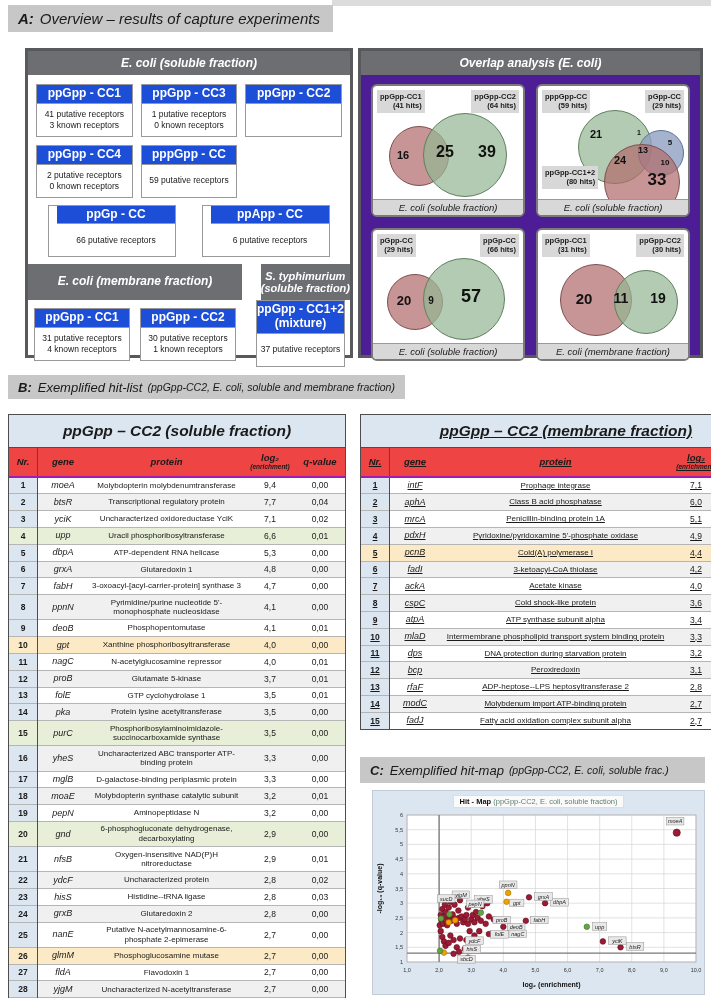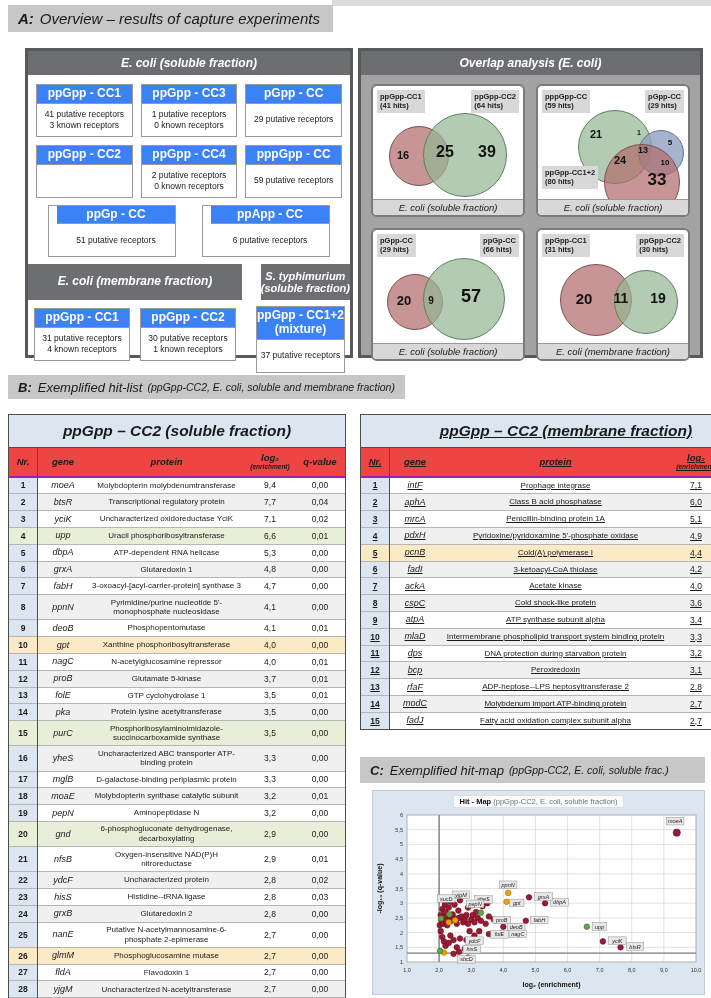--- a/index.html
+++ b/index.html
@@ -14,47 +14,47 @@
   .tag-sub{font-size:10.5px;margin-left:5px;}
   #bar-a{left:8px;top:5px;width:305px;height:27px;font-size:15px;}
   #bar-b{left:8px;top:375px;height:24px;font-size:13px;}
   #bar-c{left:360px;top:757px;width:345px;height:26px;font-size:13px;box-sizing:border-box;}
   #decor-strip{position:absolute;left:332px;top:0;width:379px;height:6px;background:#dcdcdc;}
 
   
   #blockA-left{position:absolute;left:25px;top:48px;width:328px;height:310px;
     border:3px solid #58595b;background:#fff;box-sizing:border-box;display:flex;flex-direction:column;}
   #blockA-right{position:absolute;left:358px;top:48px;width:345px;height:310px;
-    border:3px solid #58595b;background:#a3a3a3;box-sizing:border-box;}
+    border:3px solid #58595b;background:#4c1d95;box-sizing:border-box;}
   .sec-header{background:#6d6e71;color:#fff;font-weight:bold;font-style:italic;
     text-align:center;font-size:12px;padding:5px 0;flex:none;}
   .sol-grid{display:grid;grid-template-columns:1fr 1fr 1fr;gap:8px;padding:9px 8px 5px;}
   .sol-row3{display:flex;justify-content:center;gap:26px;padding:2px 8px 7px;}
   .sol-row3 .cap-box{width:118px;padding-left:8px;}
   .cap-box{border:1px solid #999;background:#fff;text-align:center;}
-  .cap-box .hd{background:#3b82f6;color:#fff;font-weight:bold;font-size:12px;
+  .cap-box .hd{background:#1d4ed8;color:#fff;font-weight:bold;font-size:12px;
     padding:2px 0;border-bottom:1px solid #999;line-height:1.15;}
   .cap-box .bd{font-size:8.5px;padding:3px 1px;line-height:1.3;min-height:26px;
     display:flex;flex-direction:column;justify-content:center;}
   .bottom-row{display:flex;gap:4px;flex:1;}
   .mem-sec{width:214px;display:flex;flex-direction:column;}
   .styph-sec{flex:1;display:flex;flex-direction:column;align-items:flex-end;}
   .tall-header{height:36px;display:flex;flex-direction:column;align-items:center;justify-content:center;
     background:#6d6e71;color:#fff;font-weight:bold;font-style:italic;font-size:12px;line-height:1.15;}
   .styph-sec .tall-header{font-size:11px;}
   .mem-boxes{display:flex;gap:10px;padding:8px 6px;}
   .mem-boxes .cap-box{flex:1;}
-  .styph-boxwrap{padding:6px 5px;}
+  .styph-boxwrap{padding:0 5px;}
 
   
   .venn-grid{display:grid;grid-template-columns:1fr 1fr;gap:11px;padding:9px 10px;}
   .venn-card{position:relative;height:129px;border:2px solid #7a7a7a;border-radius:6px;
     background:#fff;overflow:hidden;}
   .vlabel{position:absolute;background:#d8d8d8;font-size:7.5px;font-weight:bold;
-    text-align:left;padding:2px 3px;line-height:1.25;z-index:3;}
+    text-align:right;padding:2px 3px;line-height:1.25;z-index:3;}
   .vl-tl{left:4px;top:4px;}
   .vl-tr{right:4px;top:4px;}
   .vfooter{position:absolute;bottom:0;left:0;right:0;background:#d8d8d8;font-style:italic;
     font-size:9.5px;text-align:center;padding:2px 0;z-index:3;border-top:1px solid #999;}
   .vc{position:absolute;border-radius:50%;z-index:1;}
   .vc-red{background:rgba(178,108,108,0.72);border:1px solid #7d4f4f;}
   .vc-green{background:rgba(148,183,148,0.72);border:1px solid #5e805e;}
   .vc-blue{background:rgba(142,160,194,0.8);border:1px solid #5d6f96;}
   .vnum{position:absolute;font-weight:bold;z-index:2;transform:translate(-50%,-50%);color:#111;}
 
@@ -108,47 +108,41 @@
       </div>
     </div>
     <div class="cap-box">
       <div class="hd">ppGpp - CC3</div>
       <div class="bd">
         <div>1 putative receptors</div>
         <div>0 known receptors</div>
       </div>
     </div>
     <div class="cap-box">
-      <div class="hd">pGpp - CC</div>
-      <div class="bd">
-        <div>29 putative receptors</div>
-      </div>
-    </div>
-    <div class="cap-box">
       <div class="hd">ppGpp - CC2</div>
     </div>
     <div class="cap-box">
       <div class="hd">ppGpp - CC4</div>
       <div class="bd">
         <div>2 putative receptors</div>
         <div>0 known receptors</div>
       </div>
     </div>
     <div class="cap-box">
       <div class="hd">pppGpp - CC</div>
       <div class="bd">
         <div>59 putative receptors</div>
       </div>
     </div>
   </div>
   <div class="sol-row3">
     <div class="cap-box">
       <div class="hd">ppGp - CC</div>
       <div class="bd">
-        <div>51 putative receptors</div>
+        <div>66 putative receptors</div>
       </div>
     </div>
     <div class="cap-box">
       <div class="hd">ppApp - CC</div>
       <div class="bd">
         <div>6 putative receptors</div>
       </div>
     </div>
   </div>
   <div class="bottom-row">

